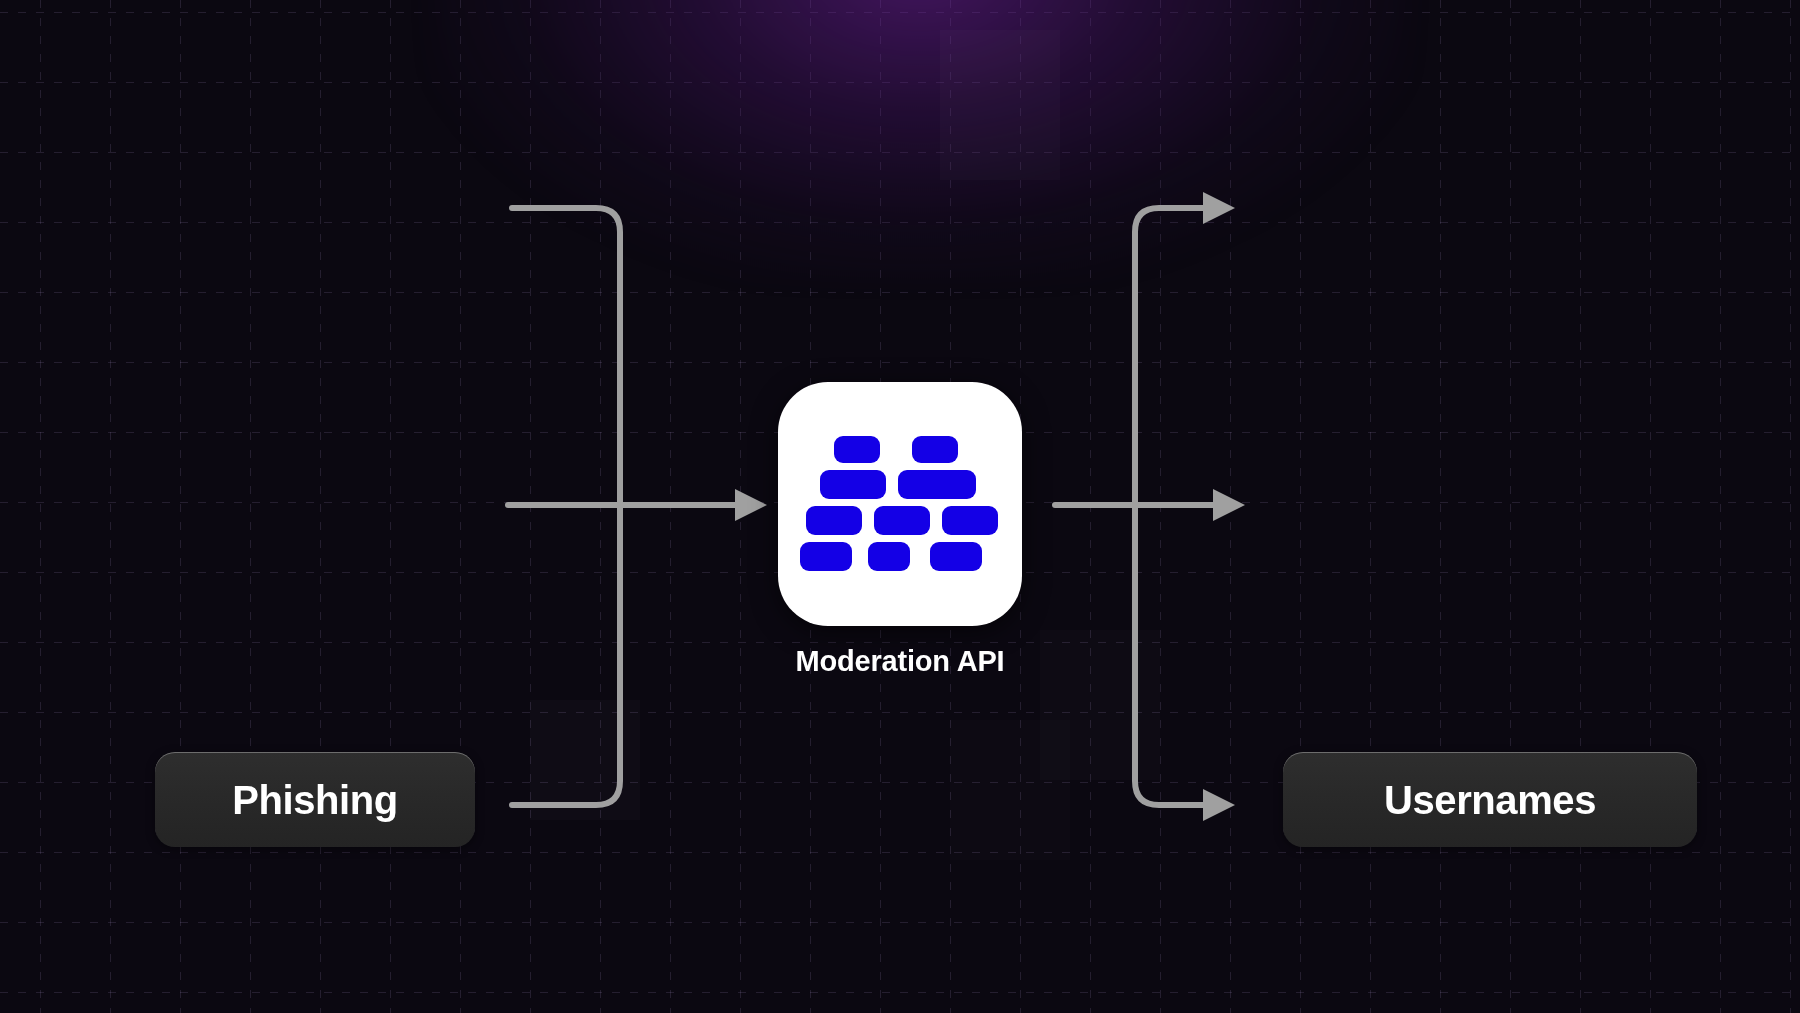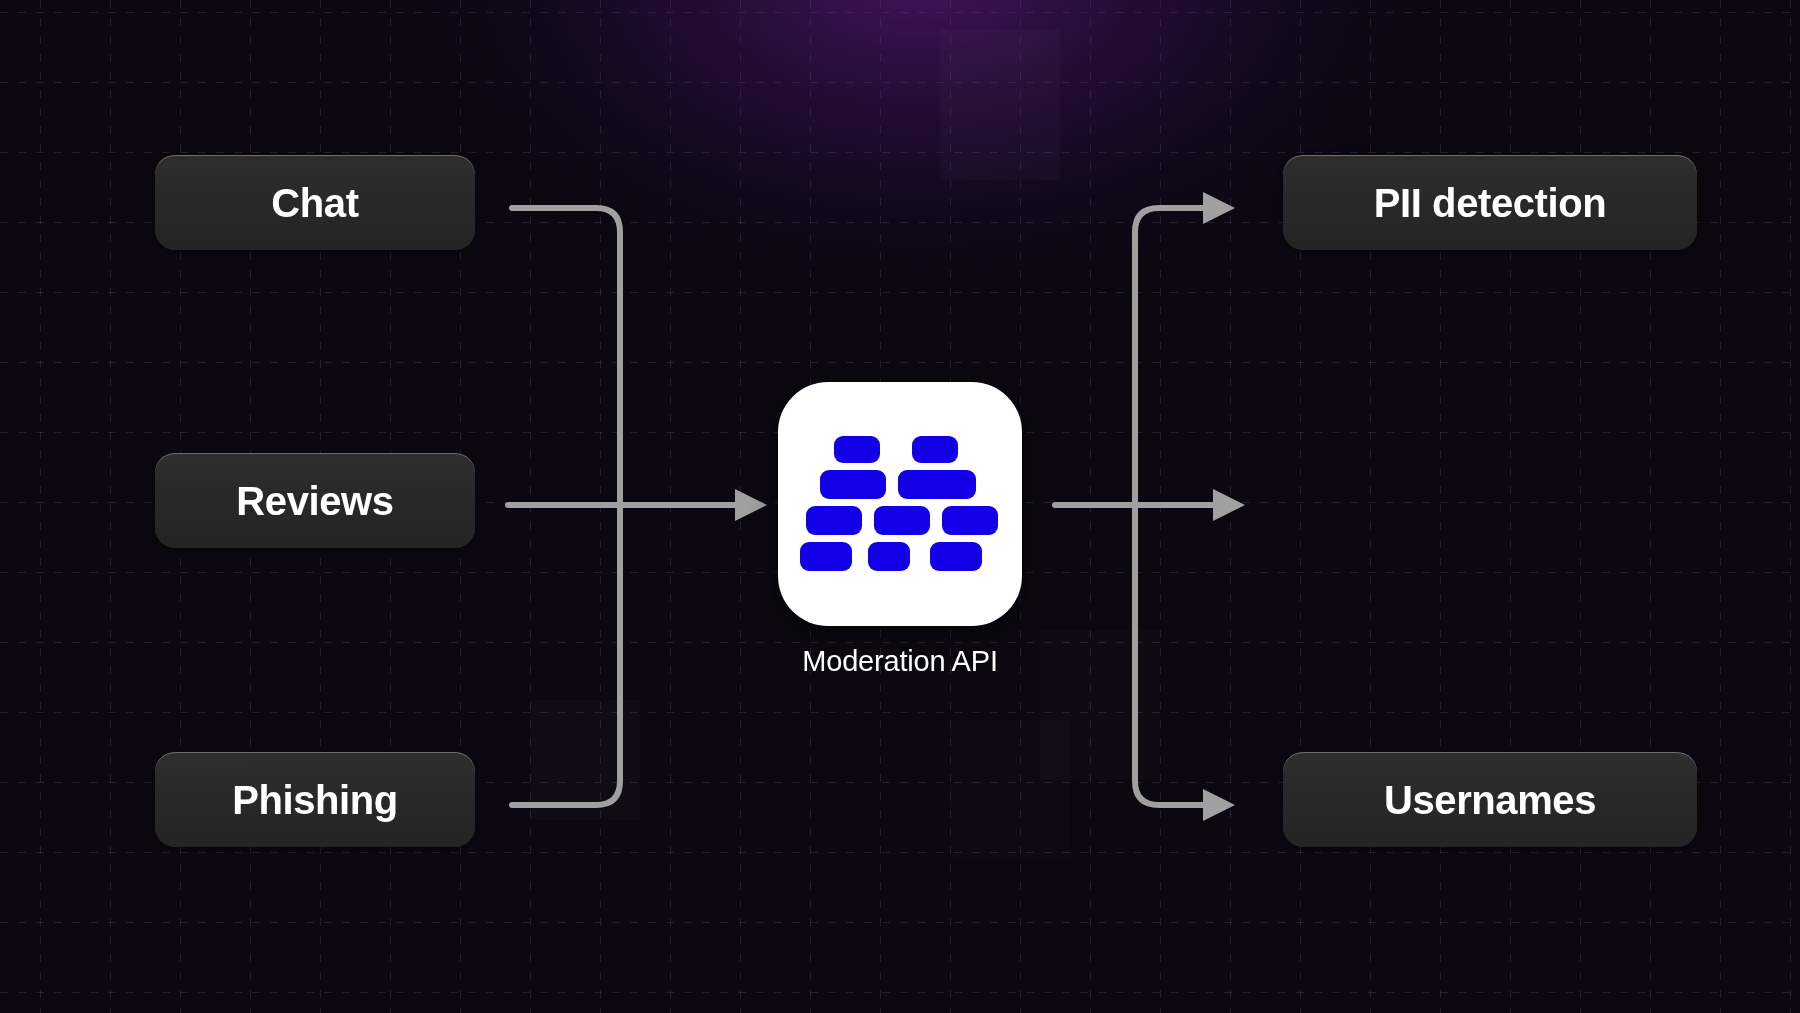--- a/index.html
+++ b/index.html
@@ -124,21 +124,21 @@
     transform: translate(-50%, -50%);
     width: 200px; height: 136px;
   }
   #center-label {
     position:absolute;
     left: 778px; top: 645px;
     width: 244px;
     text-align:center;
     color: #ffffff;
     font-size: 29px;
-    font-weight: 400;
+    font-weight: 700;
     letter-spacing: -0.2px;
     white-space: nowrap;
   }
 </style>
 </head>
 <body>
 
 <div id="stage">
 
   <div class="bg-base"></div>
@@ -206,46 +206,37 @@
       <path d="M 1135 505 L 1135 781 Q 1135 805 1159 805 L 1203 805"></path>
     </g>
     <g fill="#a0a0a0">
       <polygon points="735,489 735,521 767,505"></polygon>
       <polygon points="1203,192 1203,224 1235,208"></polygon>
       <polygon points="1213,489 1213,521 1245,505"></polygon>
       <polygon points="1203,789 1203,821 1235,805"></polygon>
     </g>
   </svg>
 
-  <div class="pill pill-left row-1">
-    <span>Chat</span>
-  </div>
-  <div class="pill pill-left row-2">
-    <span>Reviews</span>
-  </div>
   <div class="pill pill-left row-3">
     <span>Phishing</span>
   </div>
 
   <div id="center-card">
     <svg id="brick-icon" viewBox="0 0 200 136">
         <rect x="34" y="0" width="46" height="27" rx="9" ry="9" fill="#1400e6"></rect>
         <rect x="112" y="0" width="46" height="27" rx="9" ry="9" fill="#1400e6"></rect>
         <rect x="20" y="34" width="66" height="29" rx="9" ry="9" fill="#1400e6"></rect>
         <rect x="98" y="34" width="78" height="29" rx="9" ry="9" fill="#1400e6"></rect>
         <rect x="6" y="70" width="56" height="29" rx="9" ry="9" fill="#1400e6"></rect>
         <rect x="74" y="70" width="56" height="29" rx="9" ry="9" fill="#1400e6"></rect>
         <rect x="142" y="70" width="56" height="29" rx="9" ry="9" fill="#1400e6"></rect>
         <rect x="0" y="106" width="52" height="29" rx="9" ry="9" fill="#1400e6"></rect>
         <rect x="68" y="106" width="42" height="29" rx="9" ry="9" fill="#1400e6"></rect>
         <rect x="130" y="106" width="52" height="29" rx="9" ry="9" fill="#1400e6"></rect>
       </svg>
   </div>
   <div id="center-label">Moderation API</div>
 
-  <div class="pill pill-right row-1">
-    <span>PII detection</span>
-  </div>
   <div class="pill pill-right row-3">
     <span>Usernames</span>
   </div>
 
 </div>
 
 </body></html>

